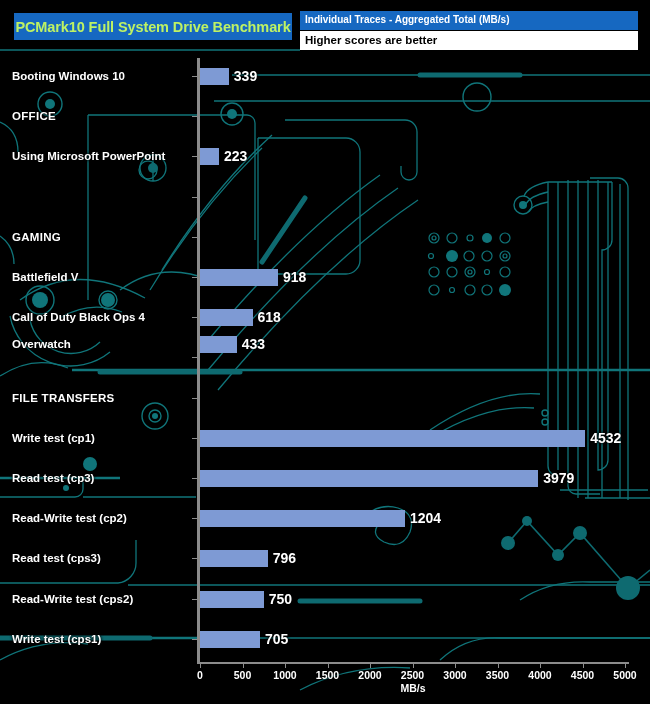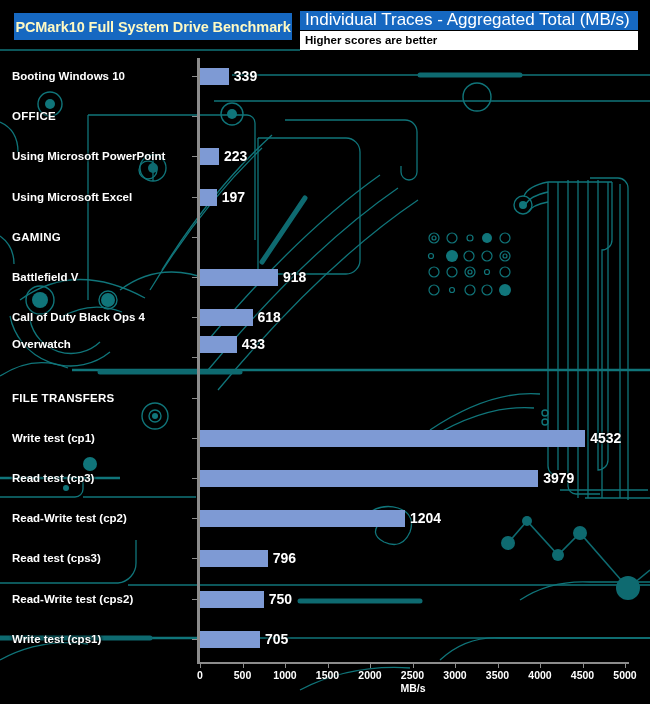--- a/index.html
+++ b/index.html
@@ -40,35 +40,35 @@
     width: 278px;
     height: 27px;
     background: #1668c1;
     display: flex;
     align-items: center;
     justify-content: center;
   }
   #title-text {
     font-size: 14.5px;
     font-weight: bold;
-    color: #fef9c3;
+    color: #bef264;
     letter-spacing: -0.1px;
     white-space: nowrap;
   }
   #legend-box {
     position: absolute;
     left: 300px;
     top: 11px;
     width: 338px;
   }
   #legend-title {
     background: #1668c1;
     color: #ffffff;
-    font-size: 17px;
-    font-weight: normal;
+    font-size: 10px;
+    font-weight: bold;
     padding: 2px 4px 3px 5px;
     height: 14px;
     line-height: 14px;
     white-space: nowrap;
     overflow: hidden;
   }
   #legend-sub {
     background: #ffffff;
     color: #000000;
     font-size: 11.5px;
@@ -356,25 +356,20 @@
       <div class="bar" style="width: 28.815px; background: rgb(126, 154, 212);"></div>
       <div class="bar-value" style="left: 233.815px;">339</div>
     </div>
     <div class="row" style="top: 101.2px;">
       <div class="cat-label group">OFFICE</div>
     </div>
     <div class="row" style="top: 141.4px;">
       <div class="cat-label">Using Microsoft PowerPoint</div>
       <div class="bar" style="width: 18.955px; background: rgb(126, 154, 212);"></div>
       <div class="bar-value" style="left: 223.955px;">223</div>
-    </div>
-    <div class="row" style="top: 181.6px;">
-      <div class="cat-label">Using Microsoft Excel</div>
-      <div class="bar" style="width: 16.745px; background: rgb(126, 154, 212);"></div>
-      <div class="bar-value" style="left: 221.745px;">197</div>
     </div>
     <div class="row" style="top: 221.8px;">
       <div class="cat-label group">GAMING</div>
     </div>
     <div class="row" style="top: 262px;">
       <div class="cat-label">Battlefield V</div>
       <div class="bar" style="width: 78.03px; background: rgb(126, 154, 212);"></div>
       <div class="bar-value" style="left: 283.03px;">918</div>
     </div>
     <div class="row" style="top: 302.2px;">

